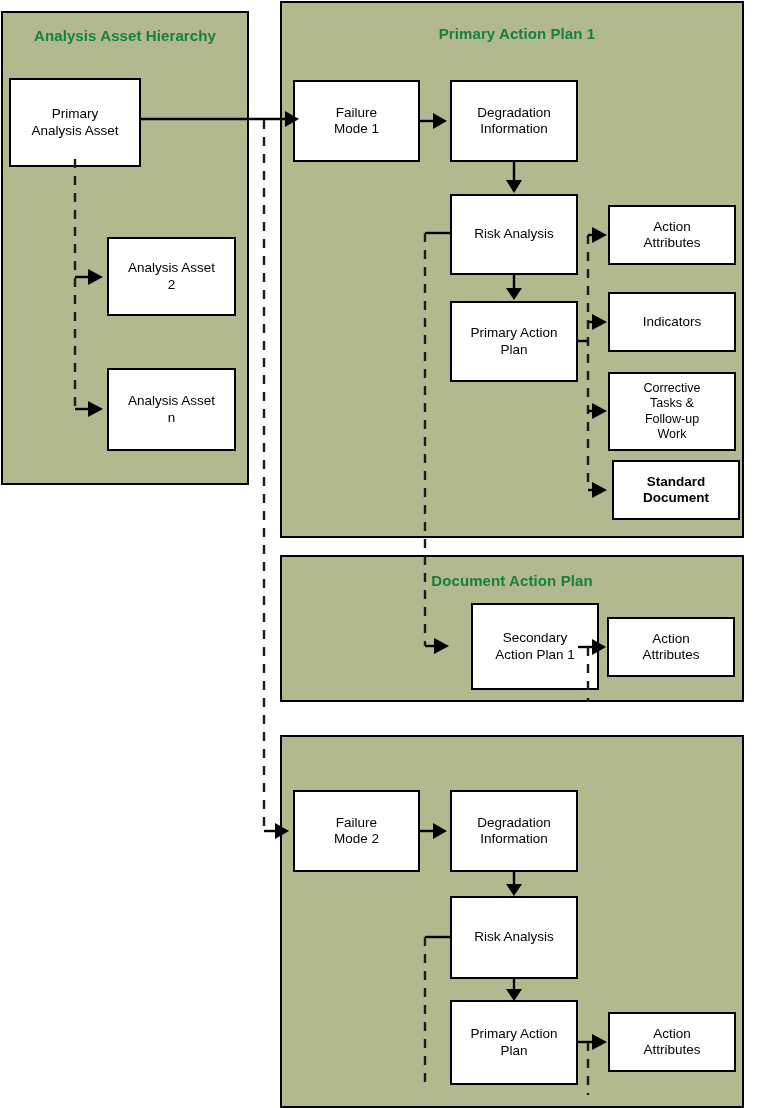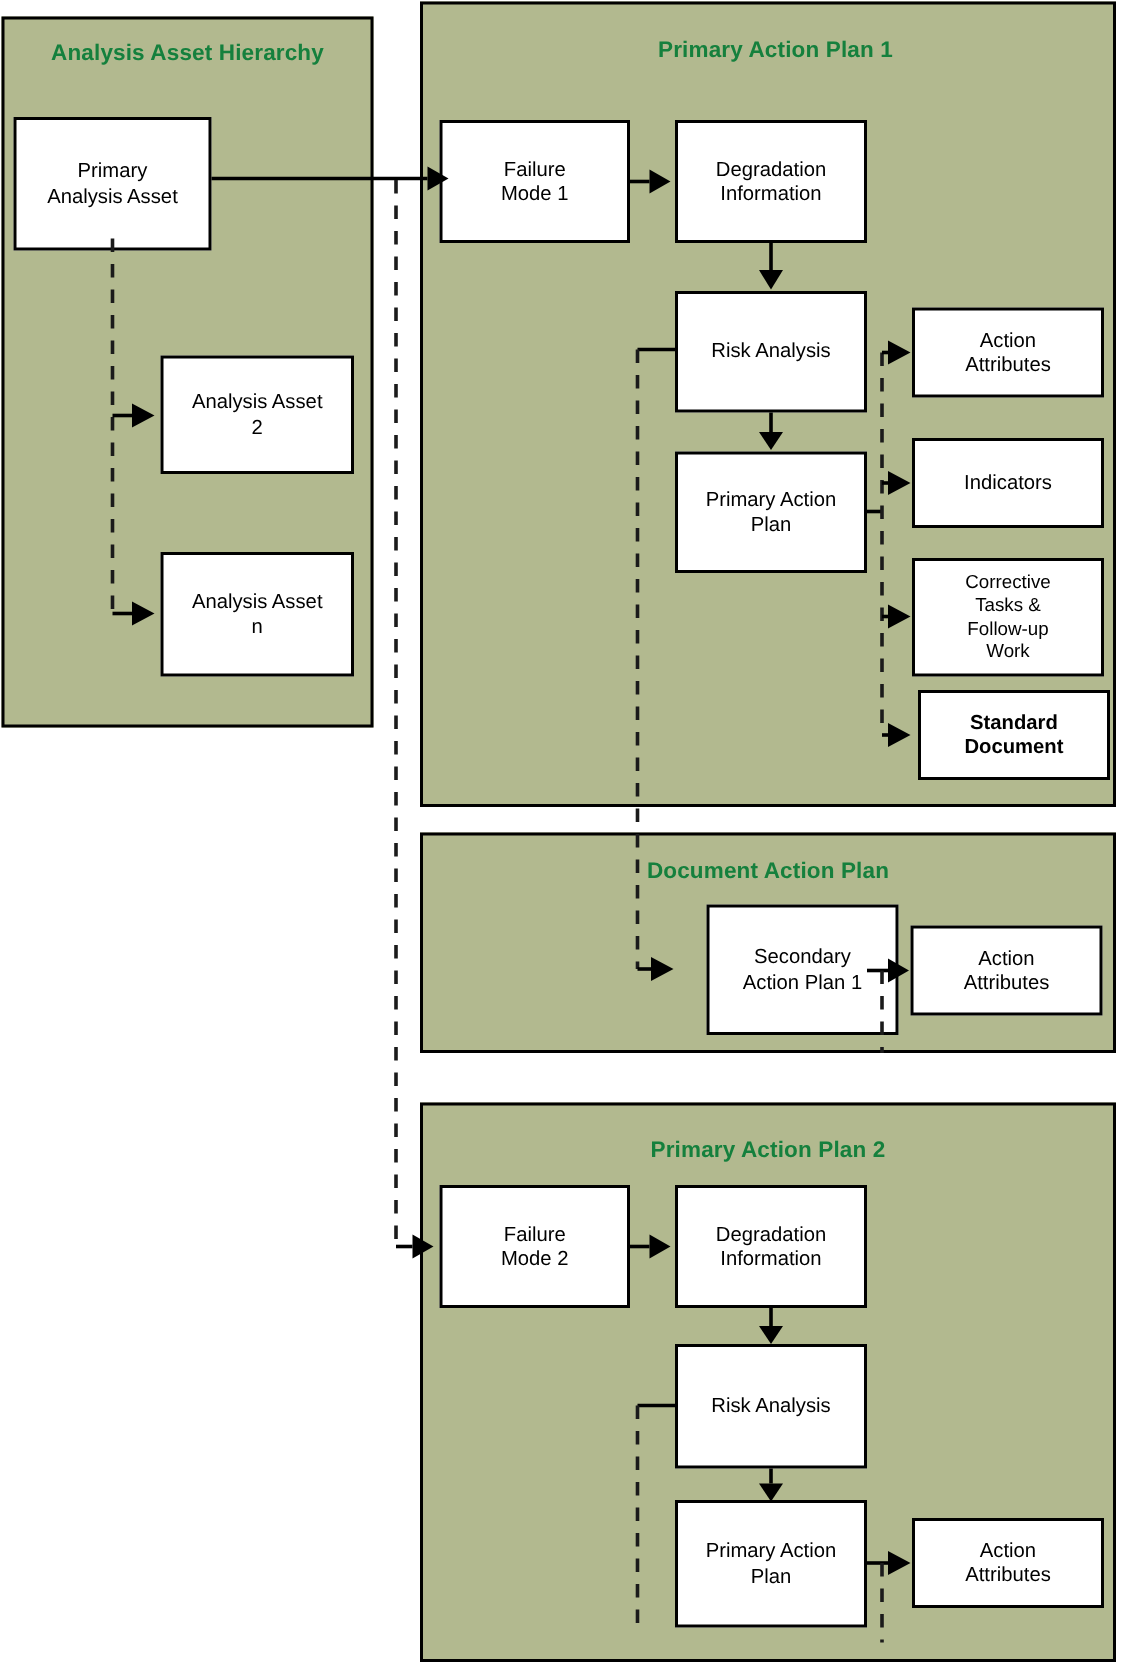--- a/index.html
+++ b/index.html
@@ -104,21 +104,20 @@
   <div class="panel" style="left:280px;top:555px;width:464px;height:147px;"></div>
   <div class="panel-title" style="left:280px;top:572px;width:464px;">Document Action Plan</div>
 
   <div class="node" style="left:450px;top:603px;width:128px;height:87px;margin-left:21px;">Secondary
 Action Plan 1</div>
 
   <div class="node" style="left:607px;top:617px;width:128px;height:60px;">Action
 Attributes</div>
 
   <div class="panel" style="left:280px;top:735px;width:464px;height:373px;"></div>
-  <div class="panel-title" style="left:280px;top:758px;width:464px;">Primary Action Plan 2</div>
 
   <div class="node" style="left:293px;top:790px;width:127px;height:82px;">Failure
 Mode 2</div>
 
   <div class="node" style="left:450px;top:790px;width:128px;height:82px;">Degradation
 Information</div>
 
   <div class="node" style="left:450px;top:896px;width:128px;height:83px;">Risk Analysis</div>
 
   <div class="node" style="left:450px;top:1000px;width:128px;height:85px;">Primary Action

